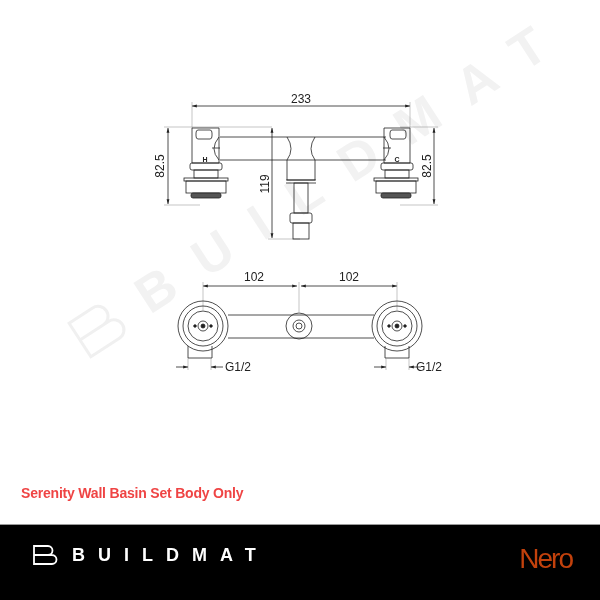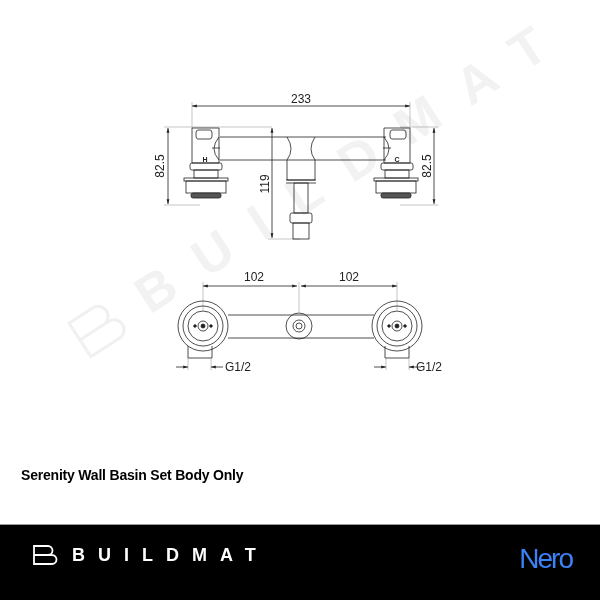--- a/index.html
+++ b/index.html
@@ -1,24 +1,24 @@
 <!DOCTYPE html>
 <html><head>
 <meta charset="utf-8">
 <style>
   html, body { margin:0; padding:0; }
   body { width:600px; height:600px; background:#ffffff; position:relative; overflow:hidden; font-family:"Liberation Sans", sans-serif; }
   .drawing { position:absolute; left:0; top:0; width:600px; height:470px; }
   .watermark { position:absolute; left:0; top:0; width:600px; height:470px; pointer-events:none; }
-  .caption { position:absolute; left:21px; top:467px; font-family:"Liberation Sans", sans-serif; font-weight:bold; font-size:14px; color:#000000; letter-spacing:-0.2px; }
+  .caption { position:absolute; left:21px; top:485px; font-family:"Liberation Sans", sans-serif; font-weight:bold; font-size:14px; color:#ef4444; letter-spacing:-0.2px; }
   .divider { position:absolute; left:0; top:524px; width:600px; height:1px; background:#9a9a9a; }
   .footer { position:absolute; left:0; top:525px; width:600px; height:75px; background:#000; }
   .brand { position:absolute; left:32px; top:19px; display:flex; align-items:center; }
   .brand-text { color:#fff; font-family:"Liberation Sans", sans-serif; font-weight:bold; font-size:18px; letter-spacing:13px; margin-left:14px; }
-  .nero { position:absolute; right:28px; top:18px; color:#3b82f6; font-family:"Liberation Sans", sans-serif; font-size:28px; letter-spacing:-2px; font-weight:normal; }
+  .nero { position:absolute; right:28px; top:18px; color:#c2410c; font-family:"Liberation Sans", sans-serif; font-size:28px; letter-spacing:-2px; font-weight:normal; }
   svg text { font-family:"Liberation Sans", sans-serif; }
 </style>
 </head>
 <body>
 
 <svg class="watermark" viewBox="0 0 600 470">
   <g transform="translate(80,340) rotate(-33)" fill="none" stroke="#f0f0f0" stroke-width="3">
     <path d="M0,-20 h28 a10,10 0 0 1 0,20 h-28 z M0,0 h34 a10,10 0 0 1 0,20 h-34 z"></path>
   </g>
   <text transform="translate(150,315) rotate(-33)" fill="#f2f2f2" font-size="52" font-weight="bold" letter-spacing="30">BUILDMAT</text>

